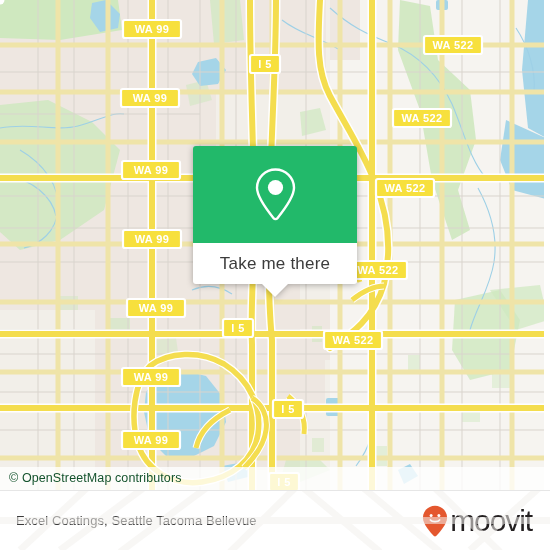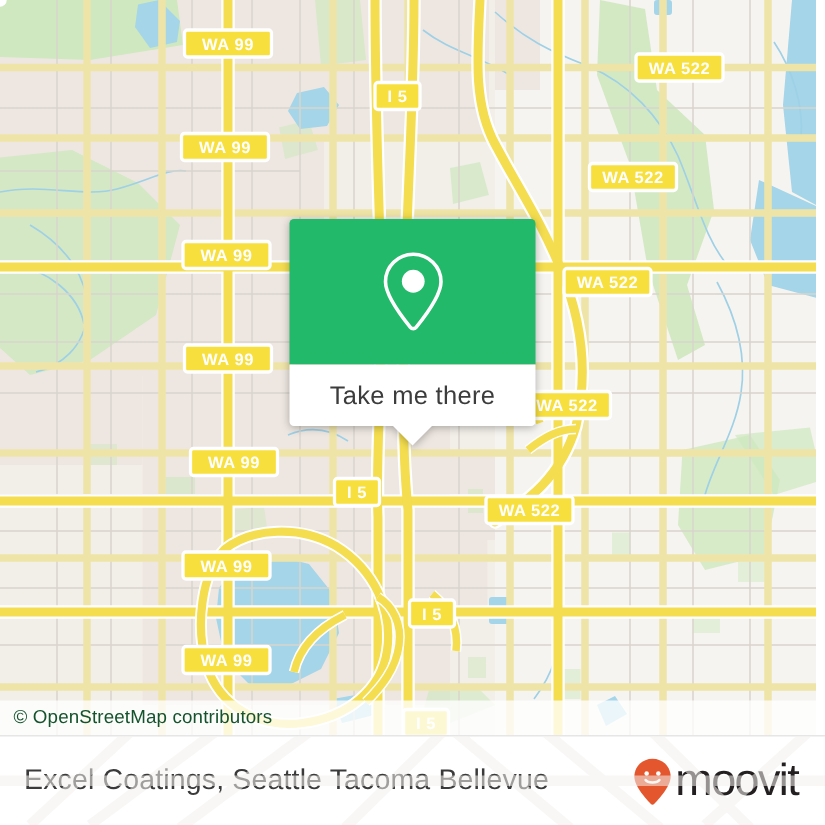--- a/index.html
+++ b/index.html
@@ -53,21 +53,21 @@
 
   
   #footer{
     position:absolute;left:0;top:490px;width:550px;height:60px;
     background:#ffffff;border-top:1px solid #e6e6e6;
     display:flex;align-items:center;justify-content:space-between;
     box-sizing:border-box;padding:0 18px 0 16px;
     overflow:hidden;
   }
   #footer-title{
-    font-size:19px;color:#3a3a3a;letter-spacing:.1px;white-space:nowrap;
+    font-size:13px;color:#3a3a3a;letter-spacing:.1px;white-space:nowrap;
   }
   #brand{display:flex;align-items:center;gap:2px;}
   #brand-mark{width:26px;height:32px;display:block;}
   #brand-word{
     font-size:30px;color:#231f20;letter-spacing:-1.1px;
     line-height:1;font-weight:400;
   }
   
   #footer-watermark{
     position:absolute;left:0;top:0;width:100%;height:100%;

